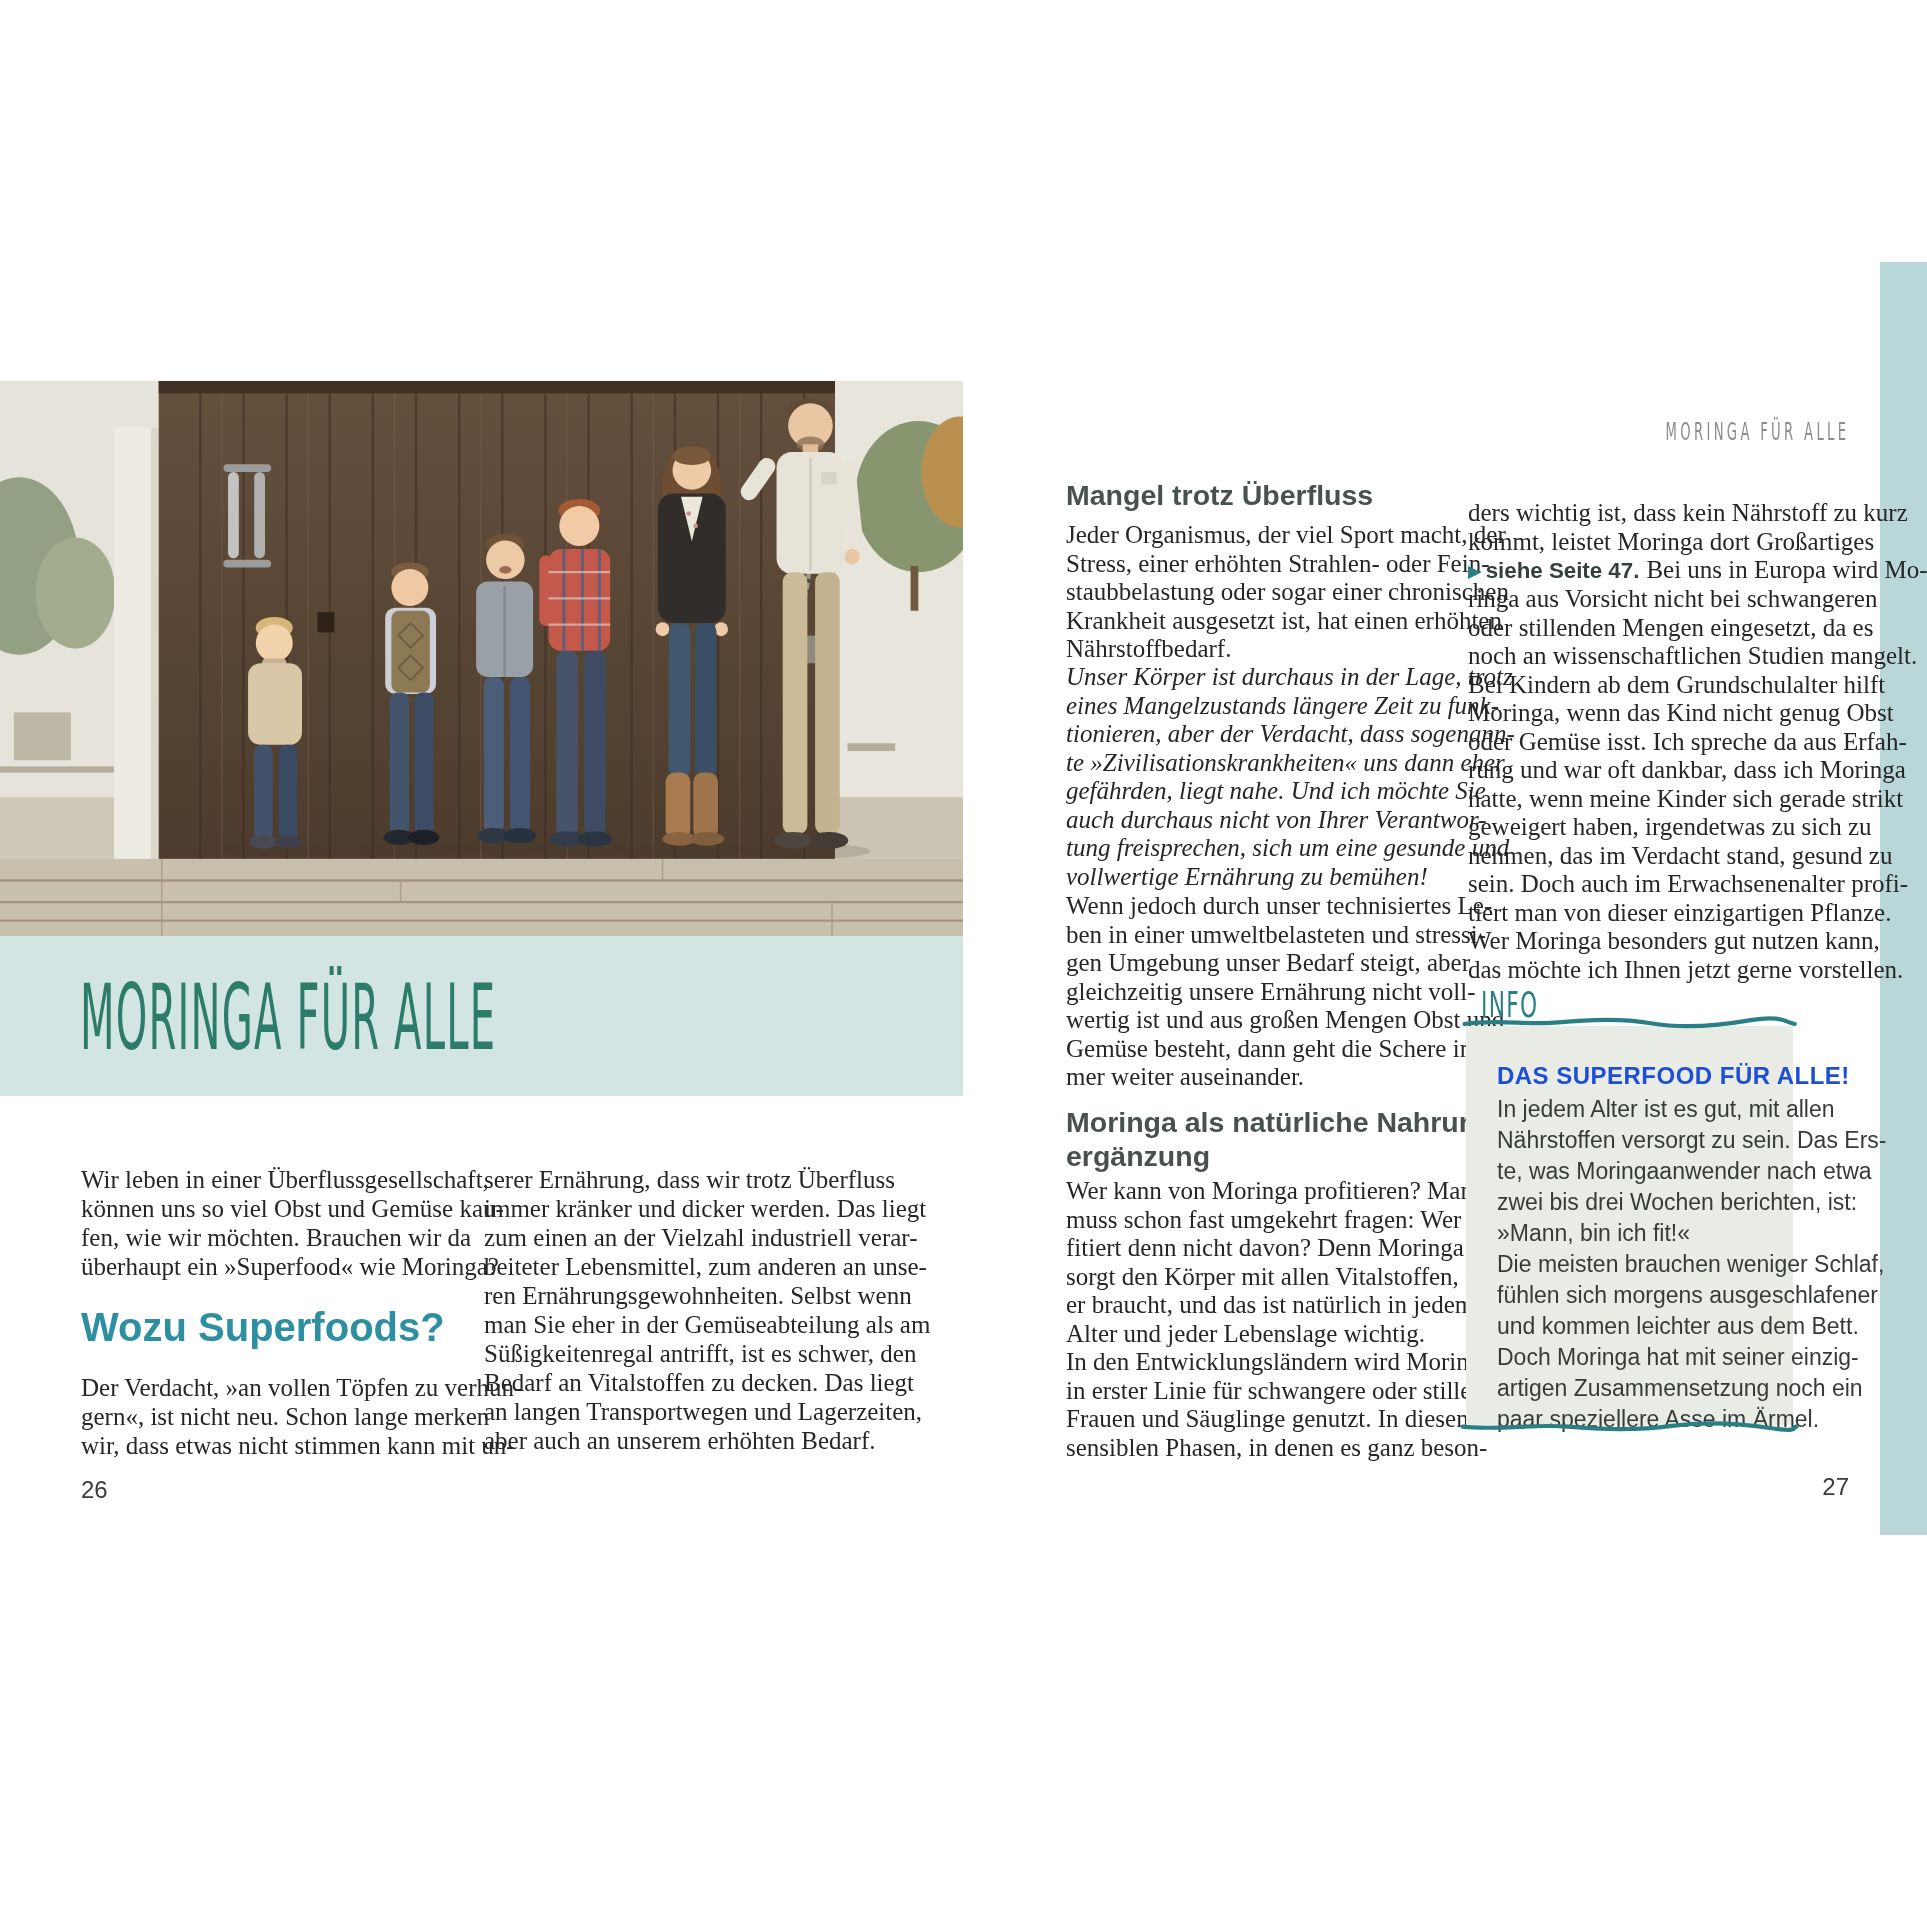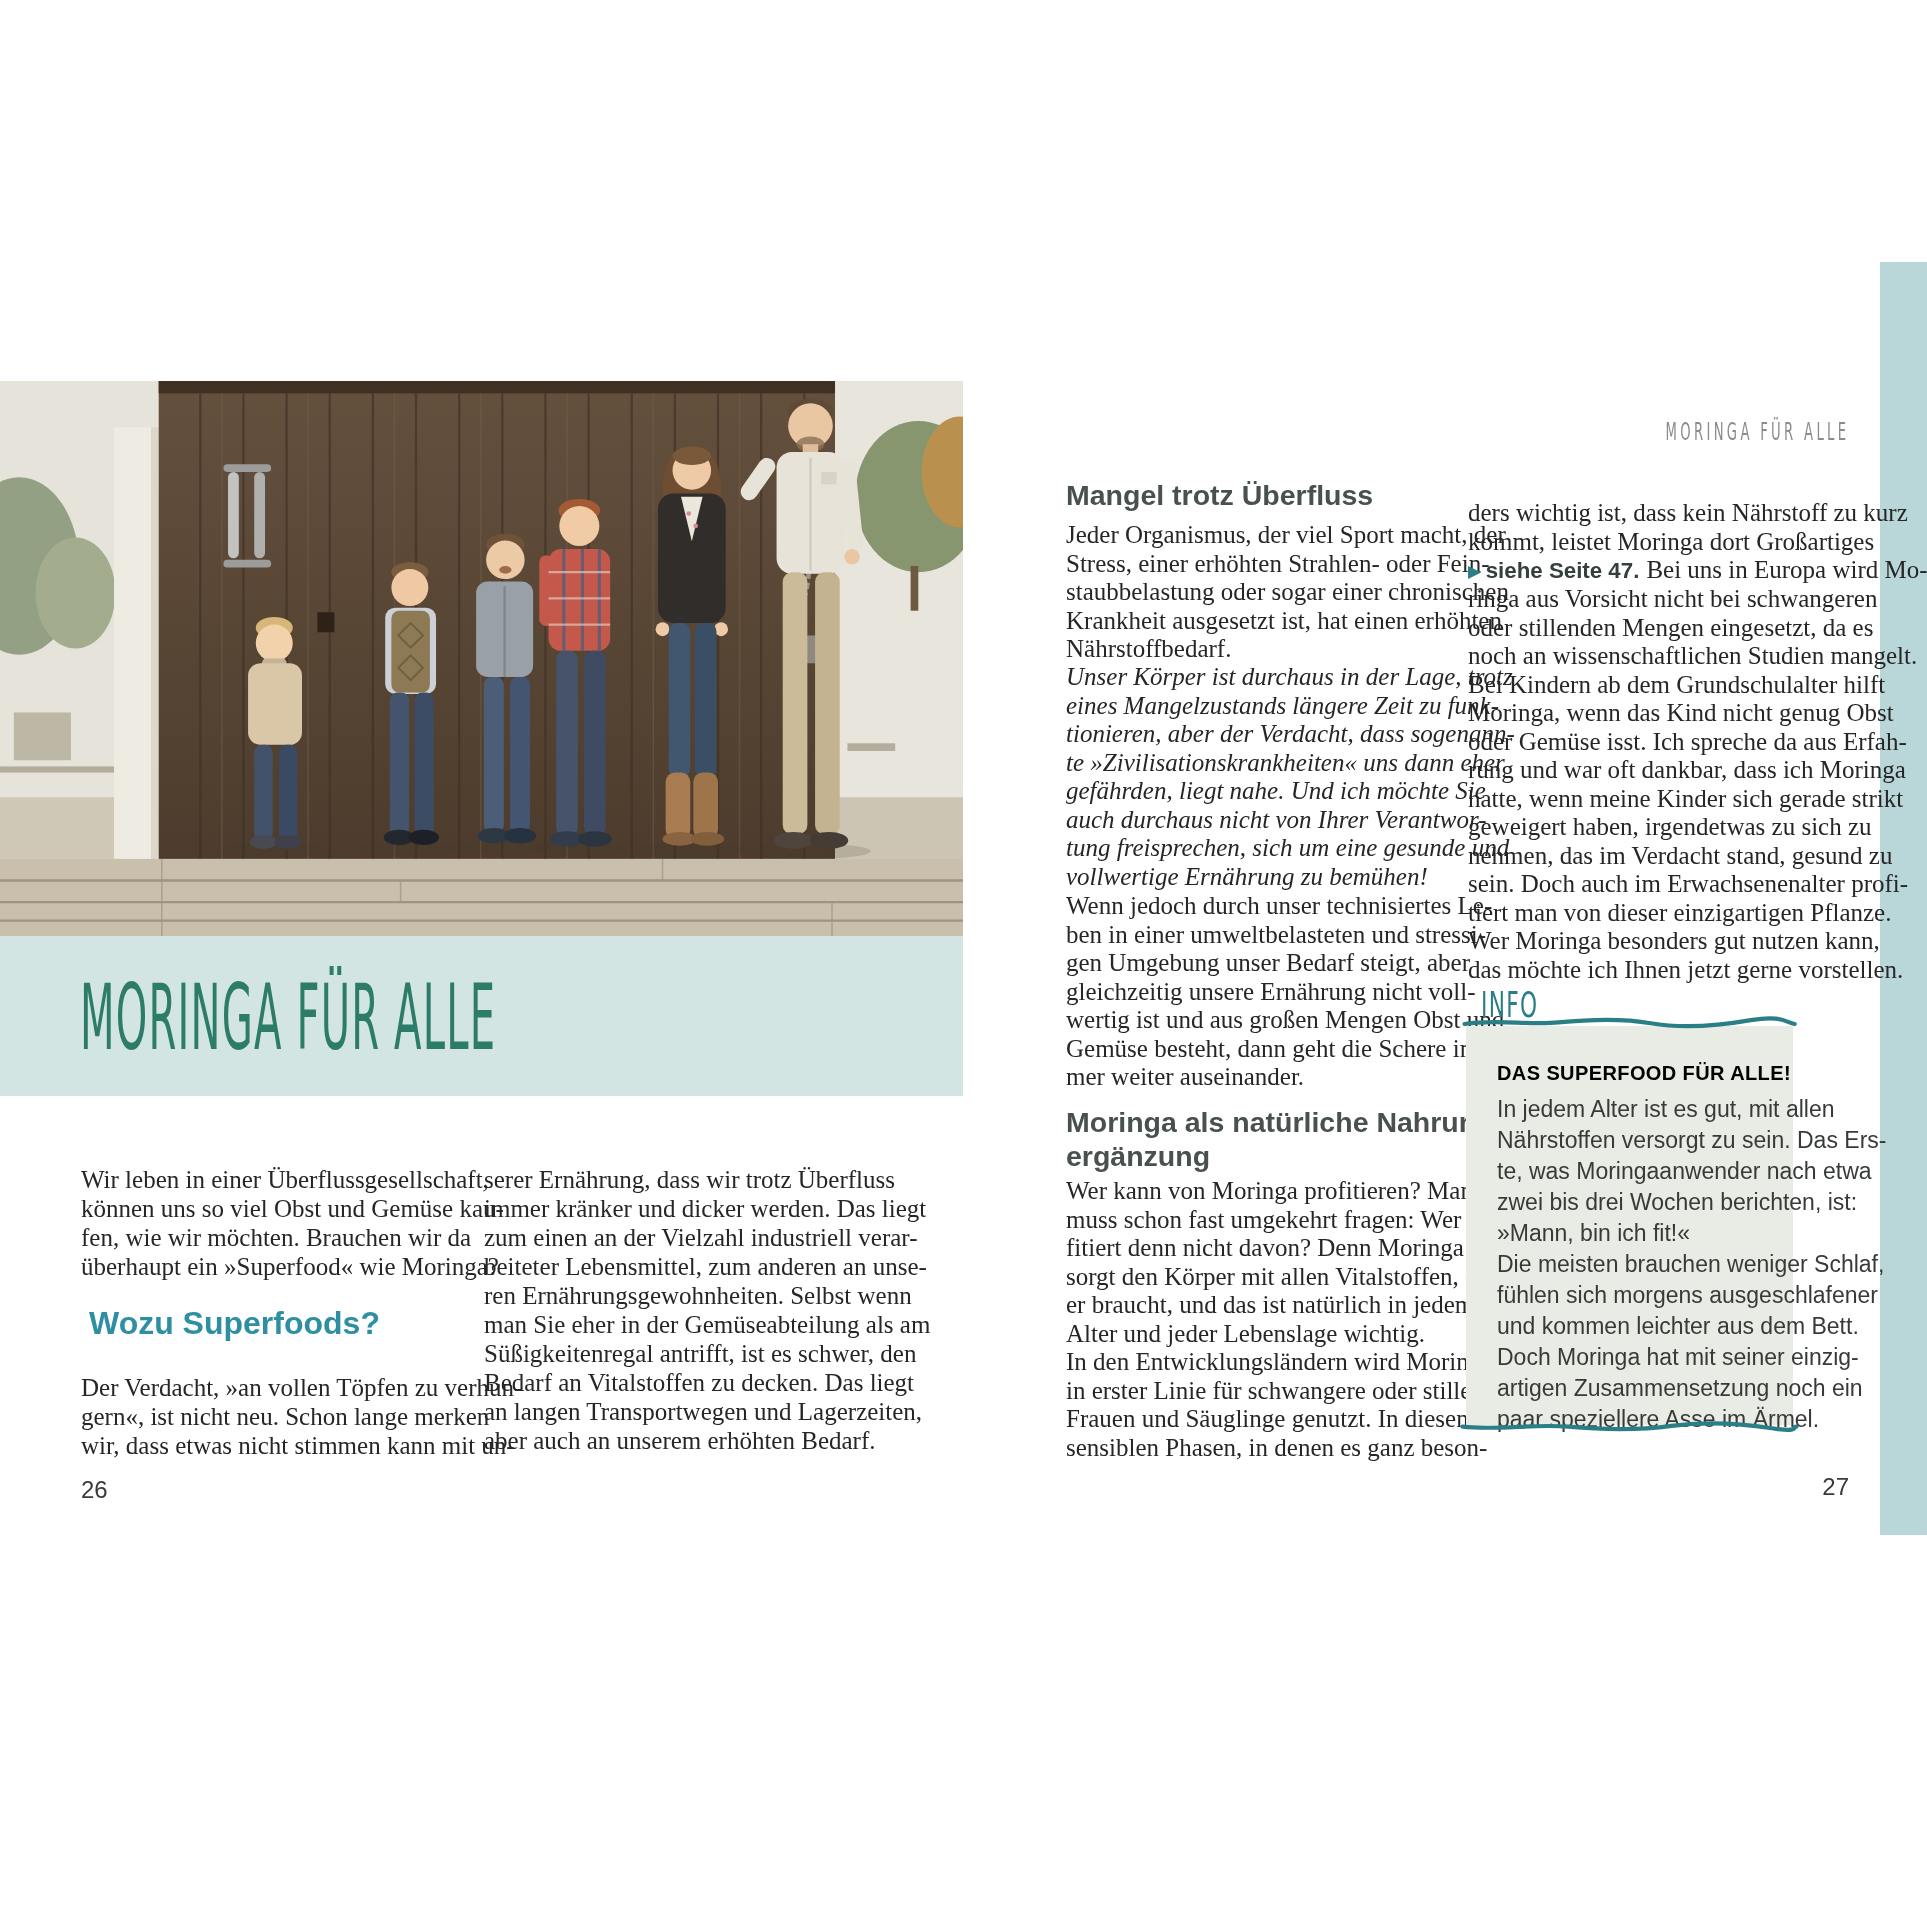--- a/index.html
+++ b/index.html
@@ -22,21 +22,21 @@
     letter-spacing:0.25em;transform:scaleX(0.52);transform-origin:right top;white-space:nowrap;}
   #side-strip{left:1880px;top:262px;width:47px;height:1273px;background:#b9d7d8;}
 
   
   .col{white-space:nowrap;}
   .serifcol{font-size:25px;line-height:29px;}
   .serifcol-r{font-size:25px;line-height:28.5px;}
   .bl{white-space:nowrap;}
 
   .sans-heading{font-family:"Liberation Sans","DejaVu Sans",sans-serif;font-weight:bold;}
-  #lp-heading{left:81px;top:1305px;font-size:32px;color:#2e8fa3;margin-left:8px;}
+  #lp-heading{left:81px;top:1305px;font-size:40px;color:#2e8fa3;}
   .rp-h{color:#48514e;font-size:28.5px;line-height:34px;}
 
   #lp-col1-intro{left:81px;top:1165px;}
   #lp-col1-para{left:81px;top:1373px;}
   #lp-col2{left:484px;top:1165px;}
   #lp-number{left:81px;top:1476px;font-family:"Liberation Sans","DejaVu Sans",sans-serif;font-size:24px;color:#3a3a3a;text-align:right;}
 
   #rp-h1{left:1066px;top:478px;}
   #rp-c1-p1{left:1066px;top:521px;}
   #rp-c1-p2{left:1066px;top:663px;font-style:italic;}
@@ -50,21 +50,21 @@
   #rp-c2-ref .refbold{font-family:"Liberation Sans","DejaVu Sans",sans-serif;font-weight:bold;font-size:22.3px;color:#33403d;margin-left:4.6px;}
   #rp-c2-ref .reftext{margin-left:7px;}
   #rp-c2-p2{left:1468px;top:585px;}
   #rp-number{top:1473px;right:78px;font-family:"Liberation Sans","DejaVu Sans",sans-serif;font-size:24px;color:#3a3a3a;}
 
   
   #info-label{left:1481px;top:988px;font-family:"DejaVu Sans",sans-serif;font-size:35px;line-height:1;
     color:#2a7f86;transform:scaleX(0.62);transform-origin:left top;letter-spacing:0.06em;z-index:3;}
   #info-box{left:1466px;top:1026px;width:327px;height:399px;background:#e9ece4;z-index:1;}
   #info-heading{left:1497px;top:1062px;font-family:"Liberation Sans","DejaVu Sans",sans-serif;font-weight:bold;
-    font-size:20px;color:#000000;letter-spacing:0.02em;white-space:nowrap;z-index:2;}
+    font-size:24px;color:#1d4ed8;letter-spacing:0.02em;white-space:nowrap;z-index:2;}
   #info-body{left:1497px;top:1094px;font-family:"Liberation Sans","DejaVu Sans",sans-serif;
     font-size:23px;line-height:31px;color:#363b38;z-index:2;}
   .wavy{z-index:4;}
 </style>
 </head>
 <body>
 
 <div id="canvas">
 
   <div class="abs" id="photo">

